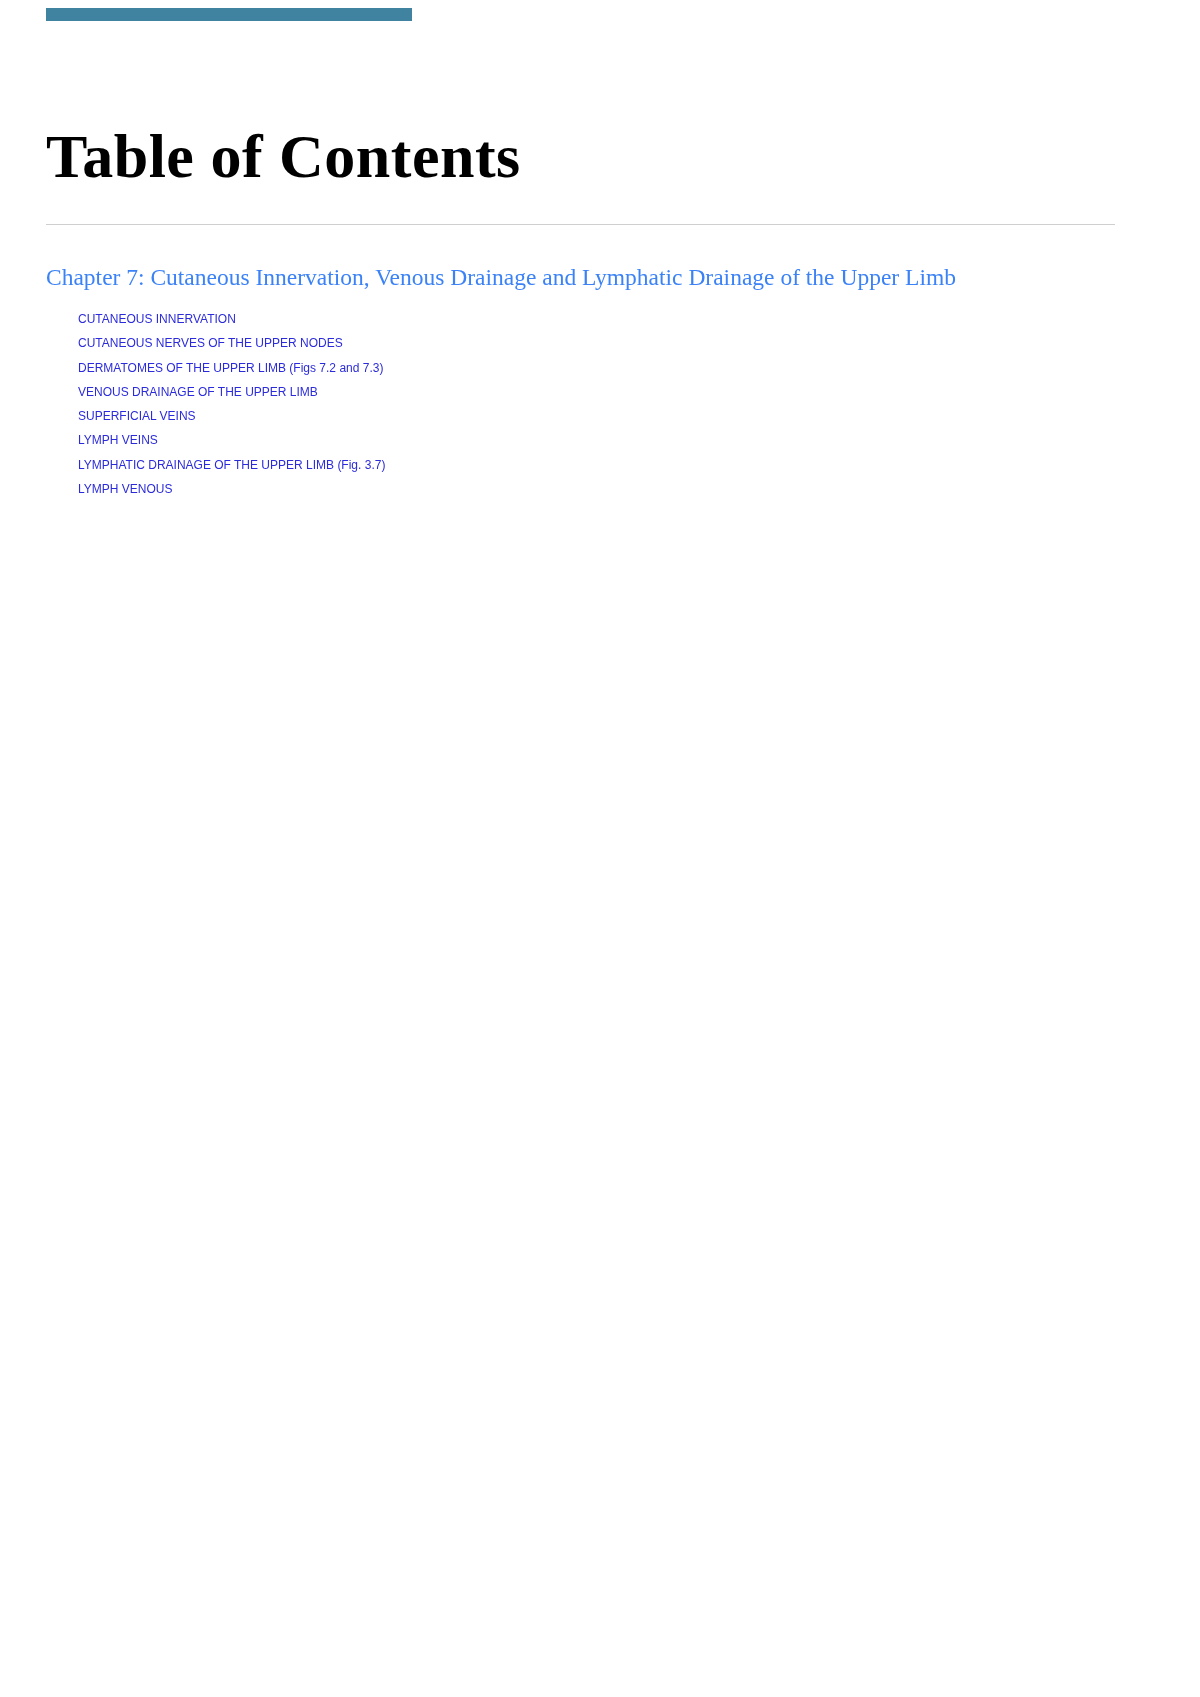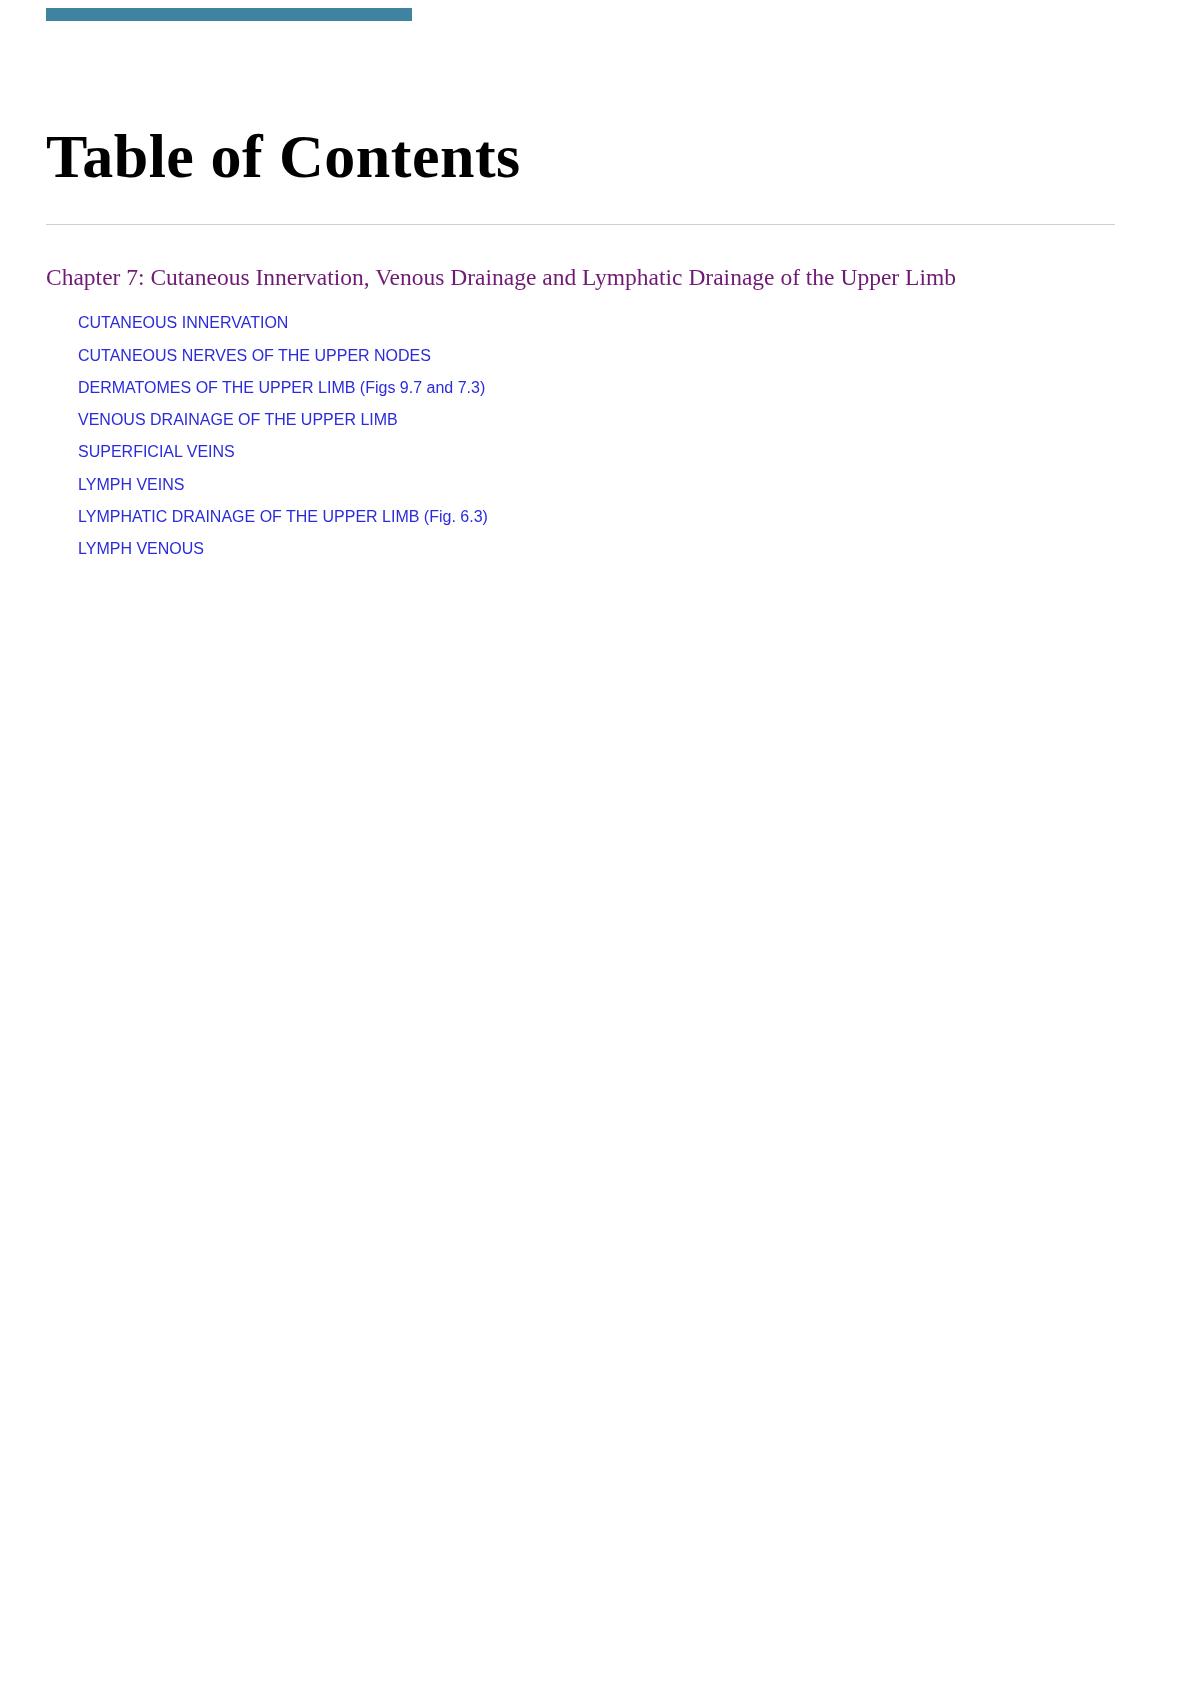--- a/index.html
+++ b/index.html
@@ -47,40 +47,40 @@
   .divider {
     margin-top: 37px;
     border-top: 1px solid #cfcfcf;
     width: 1069px;
     height: 0;
   }
   .chapter-entry {
     margin-top: 38px;
     font-family: "Liberation Serif", serif;
     font-size: 23.5px;
-    color: #701a75;
+    color: #3b82f6;
     line-height: 1.2;
     text-decoration: none;
     display: block;
   }
   .section-list {
     list-style: none;
     margin: 0;
     padding: 0;
     margin-top: 16px;
   }
   .section-item {
     display: block;
     margin-left: 32px;
     margin-bottom: 0;
     padding: 0;
   }
   .section-link {
     font-family: "Liberation Sans", sans-serif;
-    font-size: 16px;
+    font-size: 12px;
     color: #2b2bdb;
     line-height: 2.02;
     text-decoration: none;
     display: inline-block;
     white-space: nowrap;
   }
 </style>
 </head>
 <body>
 
@@ -97,33 +97,33 @@
     <a class="chapter-entry">Chapter 7: Cutaneous Innervation, Venous Drainage and Lymphatic Drainage of the Upper Limb</a>
 
     <ul class="section-list">
       <li class="section-item">
         <a class="section-link">CUTANEOUS INNERVATION</a>
       </li>
       <li class="section-item">
         <a class="section-link">CUTANEOUS NERVES OF THE UPPER NODES</a>
       </li>
       <li class="section-item">
-        <a class="section-link">DERMATOMES OF THE UPPER LIMB (Figs 9.7 and 7.3)</a>
+        <a class="section-link">DERMATOMES OF THE UPPER LIMB (Figs 7.2 and 7.3)</a>
       </li>
       <li class="section-item">
         <a class="section-link">VENOUS DRAINAGE OF THE UPPER LIMB</a>
       </li>
       <li class="section-item">
         <a class="section-link">SUPERFICIAL VEINS</a>
       </li>
       <li class="section-item">
         <a class="section-link">LYMPH VEINS</a>
       </li>
       <li class="section-item">
-        <a class="section-link">LYMPHATIC DRAINAGE OF THE UPPER LIMB (Fig. 6.3)</a>
+        <a class="section-link">LYMPHATIC DRAINAGE OF THE UPPER LIMB (Fig. 3.7)</a>
       </li>
       <li class="section-item">
         <a class="section-link">LYMPH VENOUS</a>
       </li>
     </ul>
 
   </div>
 </div>
 
 </body></html>

